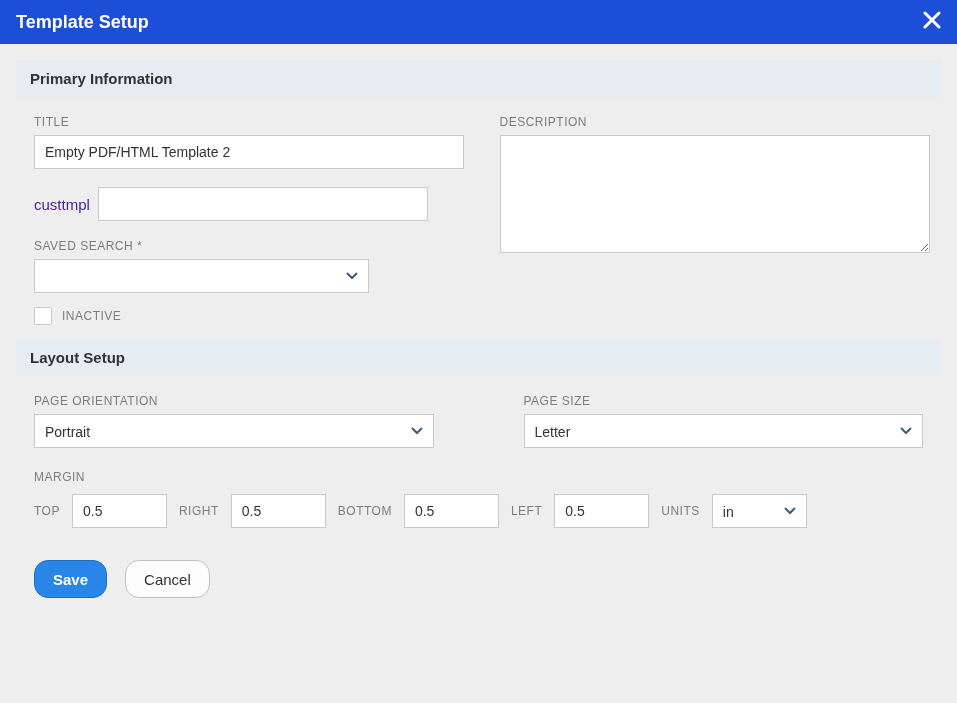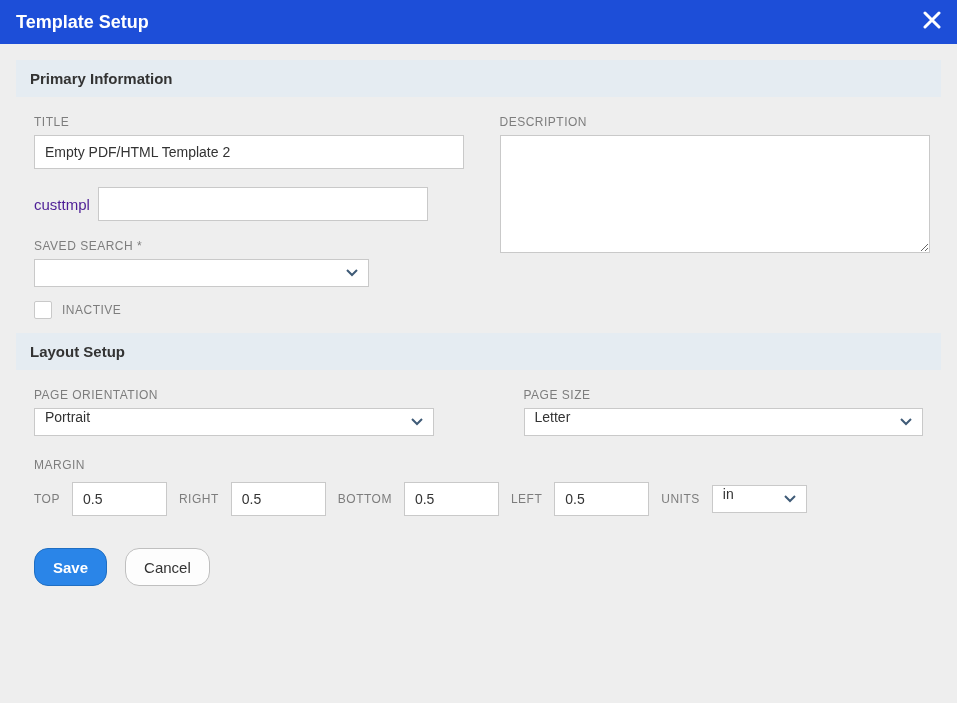--- a/index.html
+++ b/index.html
@@ -18,21 +18,21 @@
   }
   .section-body { padding:18px 18px 14px 18px; }
   .row { display:flex; gap:42px; }
   .col { flex:1; min-width:0; }
   .label { color:#7d7d7d; font-size:12px; letter-spacing:0.5px; margin-bottom:6px; display:block; }
   .sublabel { color:#7d7d7d; font-size:12px; letter-spacing:0.5px; }
   .text-input, .select, .textarea {
     width:100%; background:#fff; border:1px solid #c9c9c9; font-size:14px; color:#333;
   }
   .text-input { height:34px; padding:16px 10px; }
-  .select { height:28px; padding:0 30px 16px 10px; position:relative; display:flex; align-items:flex-start; }
+  .select { height:34px; padding:0 30px 7px 10px; position:relative; display:flex; align-items:flex-end; }
   .select .caret { position:absolute; right:10px; top:50%; transform:translateY(-50%); }
   .textarea { height:118px; resize:both; padding:8px 10px; font-family:inherit; }
   .prefix-field { display:flex; align-items:center; gap:8px; }
   .prefix-field .prefix { font-size:15px; color:#4c1d95; }
   .check-row { display:flex; align-items:center; gap:10px; margin-top:14px; }
   .checkbox { width:18px; height:18px; background:#fff; border:1px solid #c9c9c9; border-radius:2px; }
   .field-block { margin-bottom:18px; }
   .margins-row { display:flex; align-items:center; gap:12px; flex-wrap:wrap; }
   .margins-row .text-input.small { width:95px; }
   .margins-row .select.small { width:95px; }

